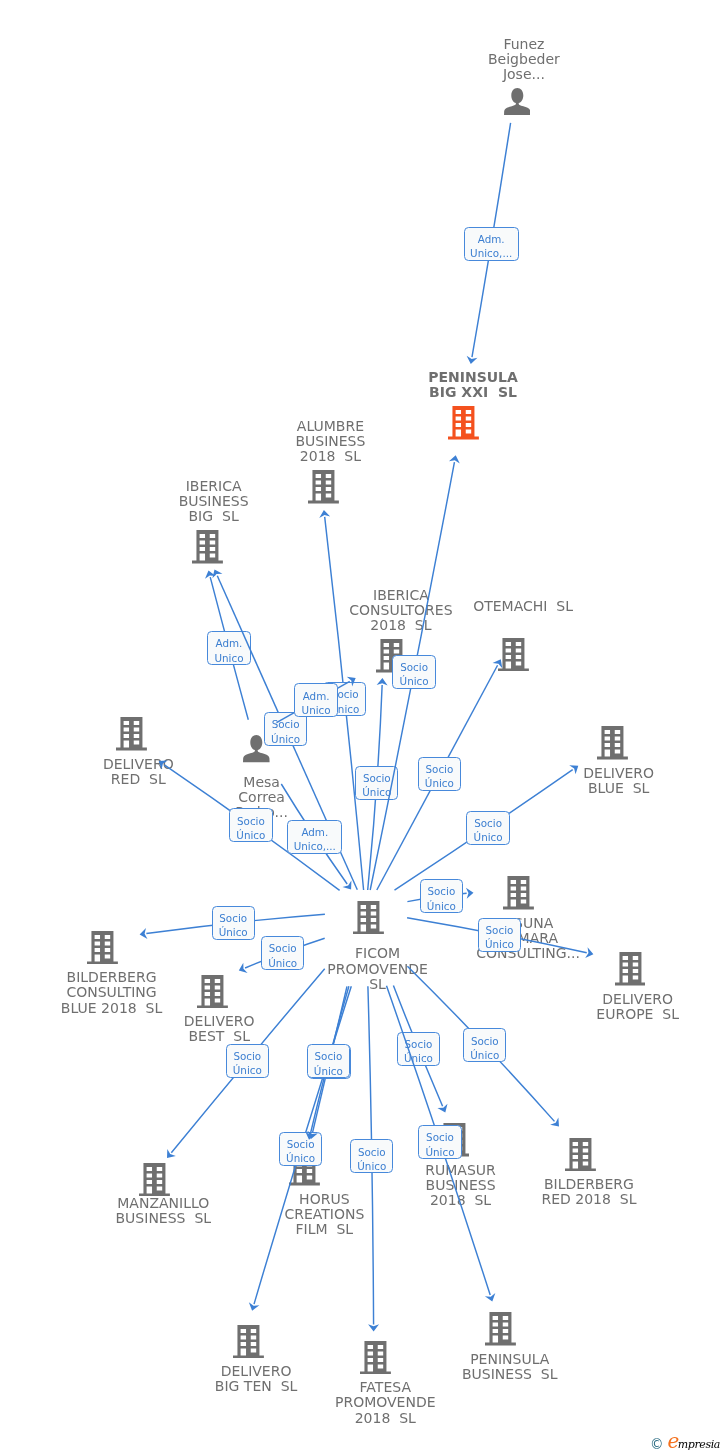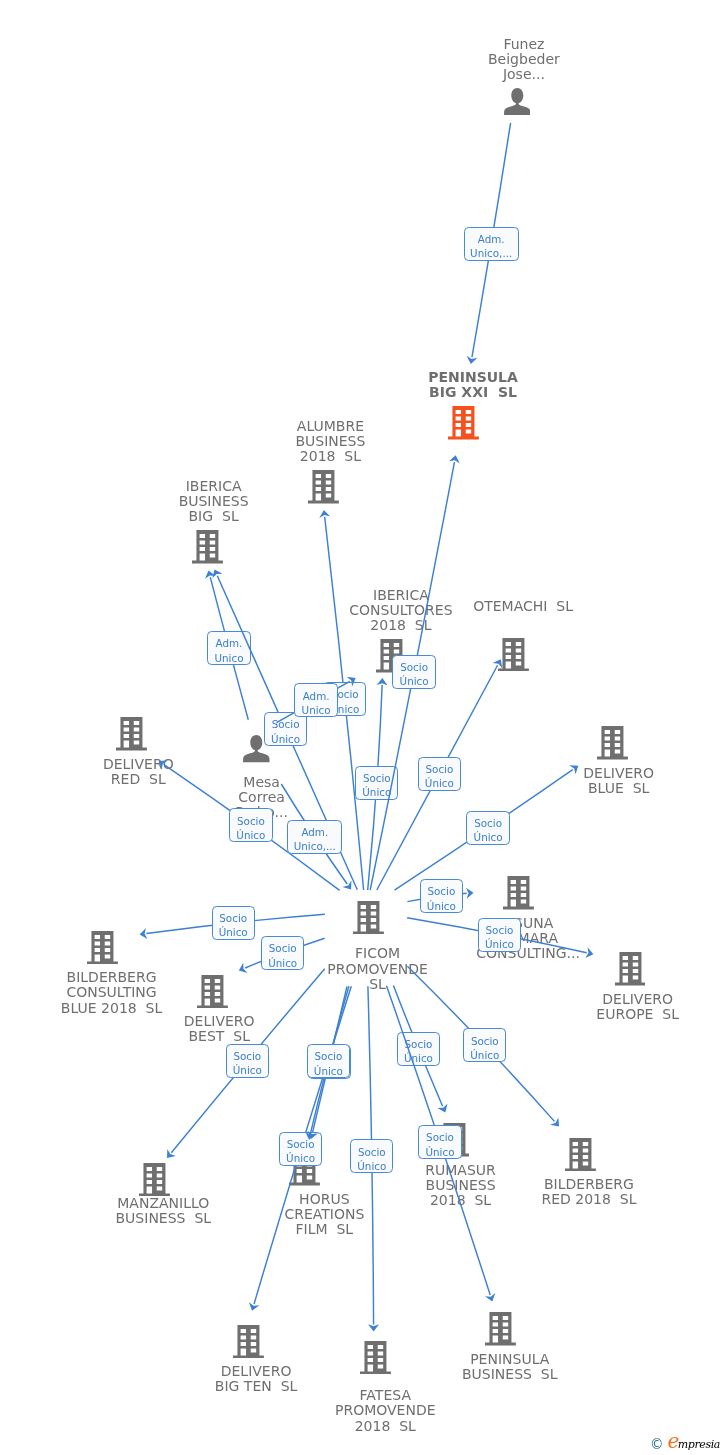--- a/index.html
+++ b/index.html
@@ -174,21 +174,21 @@
         <svg width="30.9" height="33.5" viewBox="0 0 30.9 33.5" class="node-icon" style="margin-left: 23.43px;">
           <path d="M4.45 0 H26.45 V30.5 H4.45 ZM7.6 3.9 h5.45 v4.1 h-5.45 ZM7.6 10.4 h5.45 v4.1 h-5.45 ZM7.6 16.9 h5.45 v4.1 h-5.45 ZM7.6 23.4 h5.45 v7.1 h-5.45 ZM17.75 3.9 h5.45 v4.1 h-5.45 ZM17.75 10.4 h5.45 v4.1 h-5.45 ZM17.75 16.9 h5.45 v4.1 h-5.45 ZM17.75 23.4 h5.45 v4.1 h-5.45 ZM0 30.5 H30.9 V33.5 H0 Z" fill="#6f6f6f" fill-rule="evenodd"></path>
         </svg>
         <div class="node-label" style="margin-top: 6px;">PENINSULA
 BUSINESS  SL</div>
       </div>
       <div class="node" style="left: 334.99px; top: 1340.5px;">
         <svg width="30.9" height="33.5" viewBox="0 0 30.9 33.5" class="node-icon" style="margin-left: 25.46px;">
           <path d="M4.45 0 H26.45 V30.5 H4.45 ZM7.6 3.9 h5.45 v4.1 h-5.45 ZM7.6 10.4 h5.45 v4.1 h-5.45 ZM7.6 16.9 h5.45 v4.1 h-5.45 ZM7.6 23.4 h5.45 v7.1 h-5.45 ZM17.75 3.9 h5.45 v4.1 h-5.45 ZM17.75 10.4 h5.45 v4.1 h-5.45 ZM17.75 16.9 h5.45 v4.1 h-5.45 ZM17.75 23.4 h5.45 v4.1 h-5.45 ZM0 30.5 H30.9 V33.5 H0 Z" fill="#6f6f6f" fill-rule="evenodd"></path>
         </svg>
-        <div class="node-label" style="margin-top: 14px;">FATESA
+        <div class="node-label" style="margin-top: 6px;">FATESA
 PROMOVENDE
 2018  SL</div>
       </div>
     </div>
   <div id="boxes">
       <svg class="edge-svg" width="728" height="1455" viewBox="0 0 728 1455">
         <path d="M510.6 122.9 Q492.23 240.31 471.97 357.16" fill="none" stroke="#3d80d4" stroke-width="1.45"></path>
         <path d="M470.8 363.9 L466.61 355.86 L471.66 358.93 L477.45 357.75 Z" fill="#3d80d4"></path>
       </svg>
       <div class="edge-box" style="left: 463.7px; top: 226.55px; width: 55px; height: 34px;">

